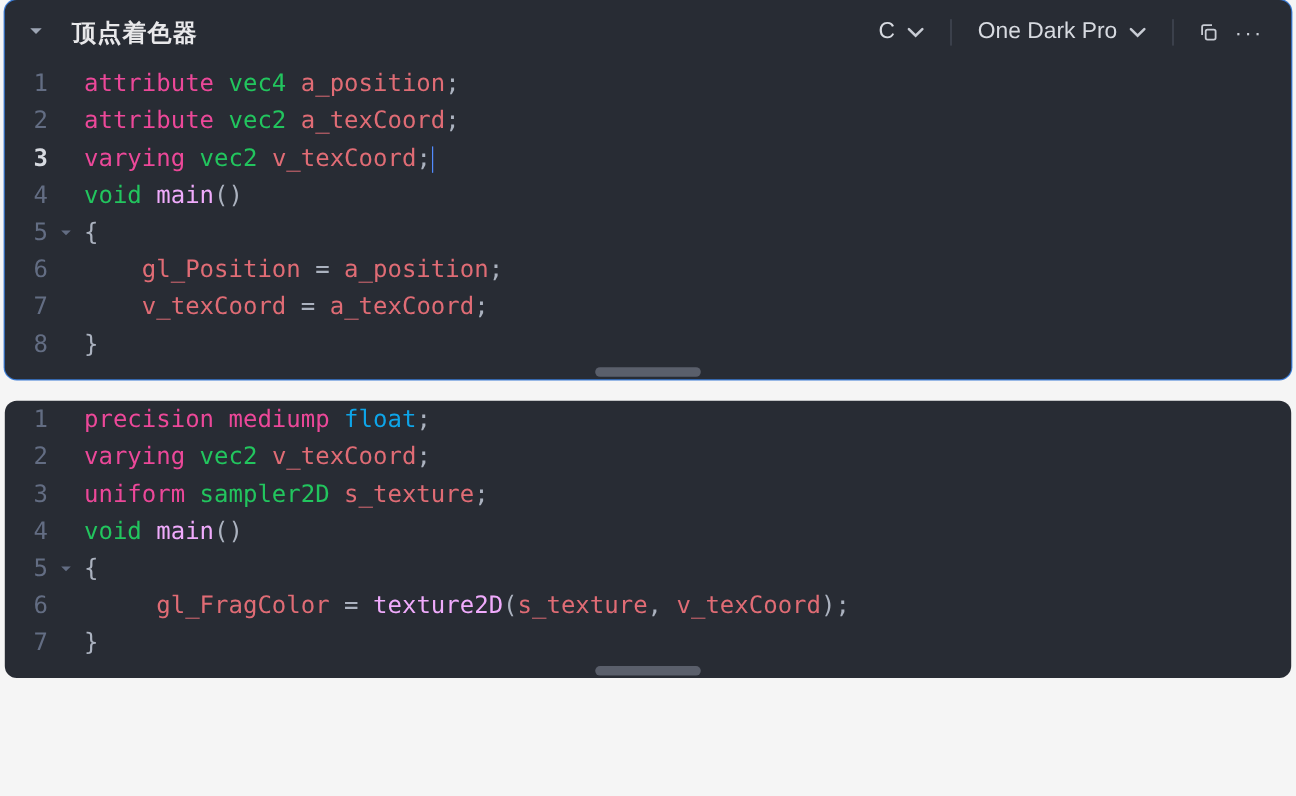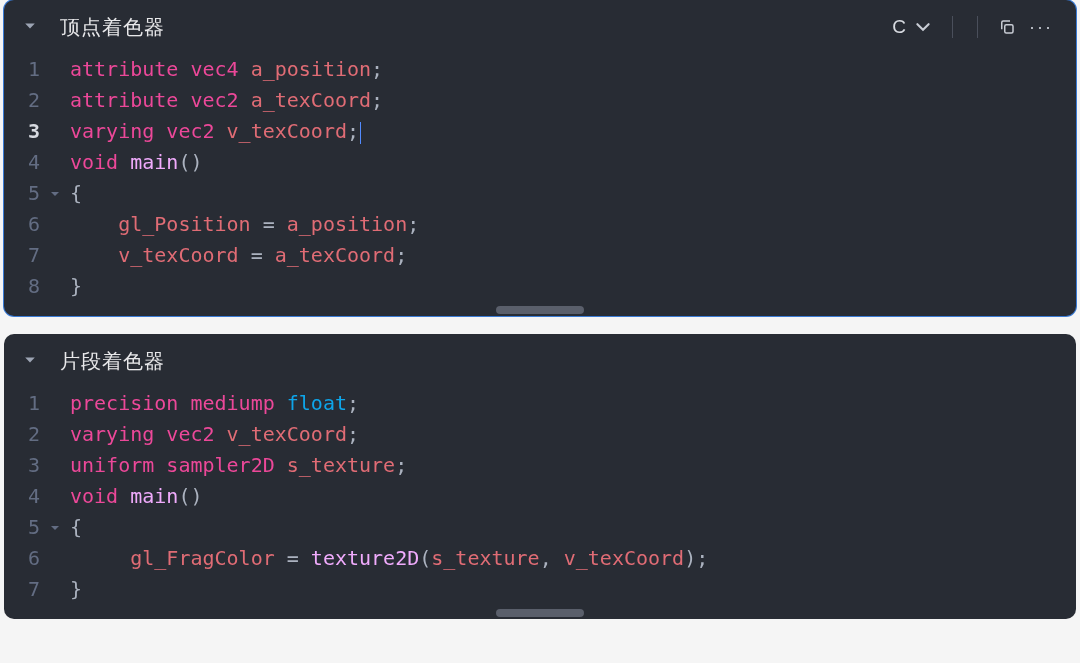--- a/index.html
+++ b/index.html
@@ -29,21 +29,21 @@
   .collapse-arrow {
     color: #9da5b4;
     font-size: 12px;
     margin-right: 24px;
     cursor: pointer;
     user-select: none;
   }
   .panel-title {
     font-size: 20px;
     color: #e8e8ea;
-    font-weight: 400;
+    font-weight: 700;
     letter-spacing: 1px;
   }
   .header-spacer { flex: 1; }
   .header-controls {
     display: flex;
     align-items: center;
     gap: 0;
     color: #d7dae0;
   }
   .lang-select, .theme-select {
@@ -112,21 +112,21 @@
   }
   .code-lines {
     flex: 1;
     white-space: pre;
     color: #abb2bf;
   }
   .code-lines .line {
     height: 31px;
   }
   .tok-kw   { color: #ec4899; }
-  .tok-type { color: #ec4899; }
+  .tok-type { color: #22c55e; }
   .tok-var  { color: #e06c75; text-align: center; }
   .tok-punc { color: #abb2bf; }
   .tok-func { color: #f0abfc; }
   .tok-builtin { color: #0ea5e9; }
   .tok-op   { color: #abb2bf; }
   .cursor {
     display: inline-block;
     width: 1px;
     height: 22px;
     background: #528bff;
@@ -159,20 +159,28 @@
     <div class="header-controls">
       <div class="lang-select">
         <span>C</span>
         <span class="caret-down">
           <svg width="14" height="14" viewBox="0 0 10 10">
               <path d="M1 3 L5 7 L9 3" stroke="#c8ccd4" stroke-width="1.5" fill="none" stroke-linecap="round"></path>
             </svg>
         </span>
       </div>
       <div class="vsep"></div>
+      <div class="theme-select">
+        <span>One Dark Pro</span>
+        <span class="caret-down">
+          <svg width="14" height="14" viewBox="0 0 10 10">
+              <path d="M1 3 L5 7 L9 3" stroke="#c8ccd4" stroke-width="1.5" fill="none" stroke-linecap="round"></path>
+            </svg>
+        </span>
+      </div>
       <div class="vsep"></div>
       <div class="copy-btn">
         <svg width="18" height="18" viewBox="0 0 24 24" fill="none" stroke="#c8ccd4" stroke-width="2">
           <rect x="9" y="9" width="11" height="11" rx="2"></rect>
           <path d="M5 15V6a2 2 0 0 1 2-2h9"></path>
         </svg>
       </div>
       <div class="more-btn">
         <span>···</span>
       </div>
@@ -203,29 +211,20 @@
         <div class="fold"></div>
         <div class="fold"></div>
         <div class="fold"></div>
       </div>
     <div class="code-lines" id="code-0"><div class="line"><span class="tok-kw">attribute</span> <span class="tok-type">vec4</span> <span class="tok-var">a_position</span><span class="tok-punc">;</span></div><div class="line"><span class="tok-kw">attribute</span> <span class="tok-type">vec2</span> <span class="tok-var">a_texCoord</span><span class="tok-punc">;</span></div><div class="line"><span class="tok-kw">varying</span> <span class="tok-type">vec2</span> <span class="tok-var">v_texCoord</span><span class="tok-punc">;</span><span class="cursor"></span></div><div class="line"><span class="tok-type">void</span> <span class="tok-func">main</span><span class="tok-punc">(</span><span class="tok-punc">)</span></div><div class="line"><span class="tok-punc">{</span></div><div class="line">    <span class="tok-var">gl_Position</span> <span class="tok-op">=</span> <span class="tok-var">a_position</span><span class="tok-punc">;</span></div><div class="line">    <span class="tok-var">v_texCoord</span> <span class="tok-op">=</span> <span class="tok-var">a_texCoord</span><span class="tok-punc">;</span></div><div class="line"><span class="tok-punc">}</span></div></div>
     <div class="scroll-handle"></div>
   </div>
 </div>
 
 <div class="editor-panel">
-  <div class="panel-header">
-    <span class="collapse-arrow">
-      <svg width="12" height="12" viewBox="0 0 10 10">
-          <path d="M1 3 L5 7 L9 3 Z" fill="#9da5b4"></path>
-        </svg>
-    </span>
-    <span class="panel-title">片段着色器</span>
-    <span class="header-spacer"></span>
-  </div>
 
   <div class="code-area">
     <div class="gutter" id="gutter-1">
         <div class="ln">1</div>
         <div class="ln">2</div>
         <div class="ln">3</div>
         <div class="ln">4</div>
         <div class="ln">5</div>
         <div class="ln">6</div>
         <div class="ln">7</div>

